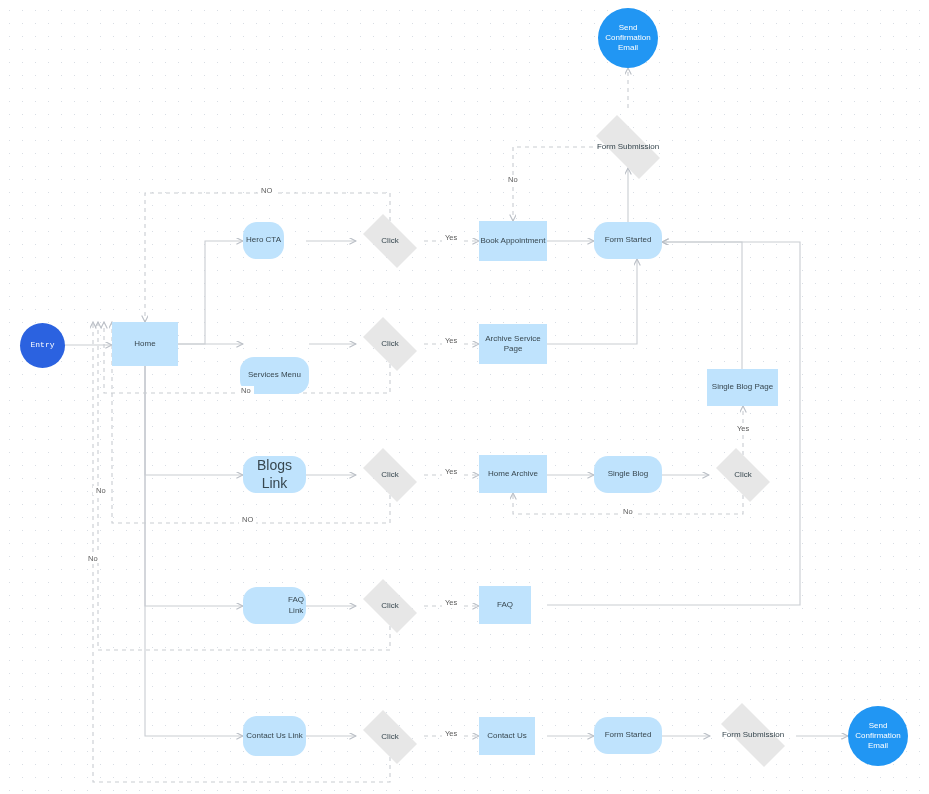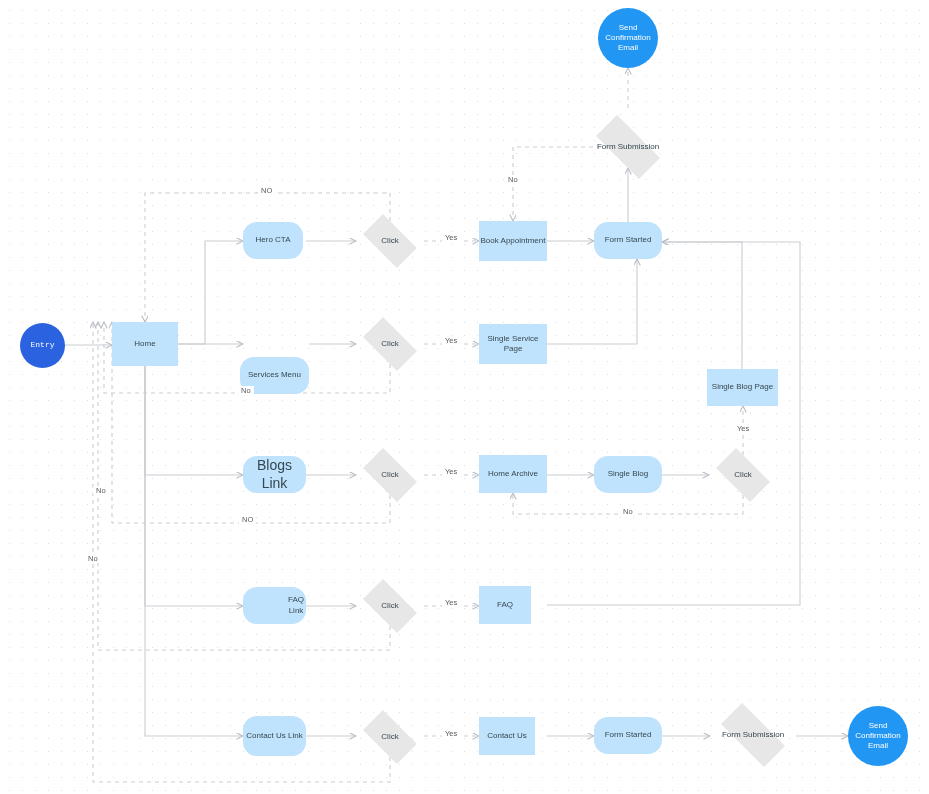--- a/index.html
+++ b/index.html
@@ -81,21 +81,21 @@
   </svg>
 
   <div class="node circle" style="left:20px;top:323px;width:45px;height:45px;background:#2b62e0;font-size:8px;font-family:Liberation Mono, monospace;">
     <span>Entry</span>
   </div>
 
   <div class="node rect" style="left:112px;top:322px;width:66px;height:44px;font-size:8px;">
     <span>Home</span>
   </div>
 
-  <div class="node round" style="left:243px;top:222px;width:60px;height:37px;font-size:8px;">
+  <div class="node round" style="left:243px;top:222px;width:41px;height:37px;font-size:8px;">
     <span>Hero CTA</span>
   </div>
   <div class="node diamond-wrap" style="left:356px;top:221px;width:68px;height:40px;font-size:8px;">
     <span class="diamond-shape"></span>
     <span class="diamond-label">Click</span>
   </div>
   <div class="node rect" style="left:479px;top:221px;width:68px;height:40px;font-size:8px;">
     <span>Book Appointment</span>
   </div>
   <div class="node round" style="left:594px;top:222px;width:68px;height:37px;font-size:8px;">
@@ -110,21 +110,21 @@
   </div>
 
   <div class="node round" style="left:240px;top:325px;width:69px;height:37px;font-size:8px;margin-top:32px;">
     <span>Services Menu</span>
   </div>
   <div class="node diamond-wrap" style="left:356px;top:324px;width:68px;height:40px;font-size:8px;">
     <span class="diamond-shape"></span>
     <span class="diamond-label">Click</span>
   </div>
   <div class="node rect" style="left:479px;top:324px;width:68px;height:40px;font-size:8px;">
-    <span>Single Service Page</span>
+    <span>Archive Service Page</span>
   </div>
 
   <div class="node rect" style="left:707px;top:369px;width:71px;height:37px;font-size:8px;">
     <span>Single Blog Page</span>
   </div>
 
   <div class="node round" style="left:243px;top:456px;width:63px;height:37px;font-size:14px;">
     <span>Blogs Link</span>
   </div>
   <div class="node diamond-wrap" style="left:356px;top:455px;width:68px;height:40px;font-size:8px;">

